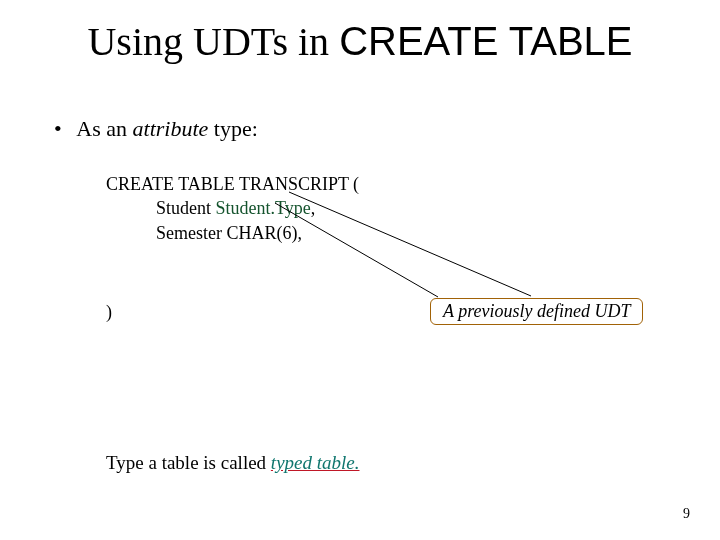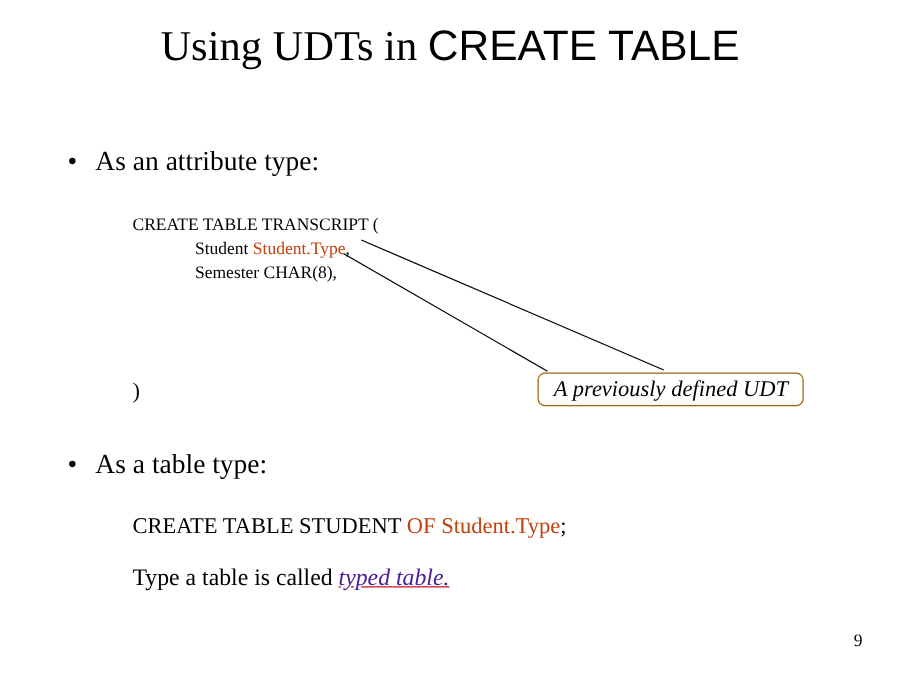--- a/index.html
+++ b/index.html
@@ -16,55 +16,55 @@
     position: relative;
     width: 720px;
     height: 540px;
   }
   .title {
     position: absolute;
     top: 18px;
     left: 0;
     width: 720px;
     text-align: center;
-    font-size: 34px;
+    font-size: 40px;
     font-weight: 400;
   }
   .title .mono {
     font-family: Arial, Helvetica, sans-serif;
   }
   .bullet {
     position: absolute;
     font-size: 22px;
   }
   .bullet .dot {
     display: inline-block;
     width: 18px;
   }
-  .italic { }
+  .italic { font-style: italic; }
   .code {
     font-family: "Times New Roman", Times, serif;
-    font-size: 14px;
+    font-size: 18px;
   }
   .codeblock {
     position: absolute;
     left: 106px;
     top: 172px;
     line-height: 1.35;
   }
   .codeblock .indent {
     padding-left: 50px;
   }
   .closeparen {
     position: absolute;
     left: 106px;
     top: 302px;
     font-size: 18px;
   }
-  .green { color: #c2410c; }
+  .green { color: #14532d; }
   .callout {
     position: absolute;
     left: 430px;
     top: 298px;
     border: 1px solid #a16207;
     border-radius: 6px;
     padding: 2px 12px;
     font-size: 18px;
     font-style: italic;
     background: #fff;
@@ -74,21 +74,21 @@
     left: 0;
     top: 0;
     pointer-events: none;
   }
   .bullet2-line {
     position: absolute;
     left: 106px;
     font-size: 18px;
   }
   .typed {
-    color: #4c1d95;
+    color: #0f766e;
     font-style: italic;
     text-decoration: underline;
     text-decoration-color: #c01727;
     margin-top: 16px;
   }
   .pagenum {
     position: absolute;
     right: 30px;
     bottom: 18px;
     font-size: 14px;
@@ -107,39 +107,32 @@
   <div class="bullet" style="left:54px; top:116px;">
     <span class="dot">•</span>
     <span>As an </span><span class="italic">attribute</span><span> type:</span>
   </div>
 
   <div class="codeblock code">
     <div>CREATE  TABLE  TRANSCRIPT (</div>
     <div class="indent">
       <span>Student  </span><span class="green">Student.Type</span><span>,</span>
     </div>
-    <div class="indent">Semester CHAR(8),</div>
+    <div class="indent">Semester CHAR(6),</div>
   </div>
   <div class="closeparen code">)</div>
 
   <div class="callout">A previously defined UDT</div>
 
   <svg class="lines" width="720" height="540">
     <line x1="275" y1="203" x2="438" y2="297" stroke="#000" stroke-width="1"></line>
     <line x1="289" y1="192" x2="531" y2="296" stroke="#000" stroke-width="1"></line>
   </svg>
 
-  <div class="bullet" style="left:54px; top:358px;">
-    <span class="dot">•</span>
-    <span>As a </span><span class="italic">table</span><span> type:</span>
-  </div>
 
-  <div class="bullet2-line code" style="top:410px;">
-    <span>CREATE TABLE  STUDENT  </span><span class="green">OF</span><span class="green">  Student.Type</span><span>;</span>
-  </div>
 
   <div class="bullet2-line" style="top:452px; font-size:19px;">
     <span>Type a table is called  </span><span class="typed">typed table.</span><span></span>
   </div>
 
   <div class="pagenum">9</div>
 
 </div>
 
 </body></html>

